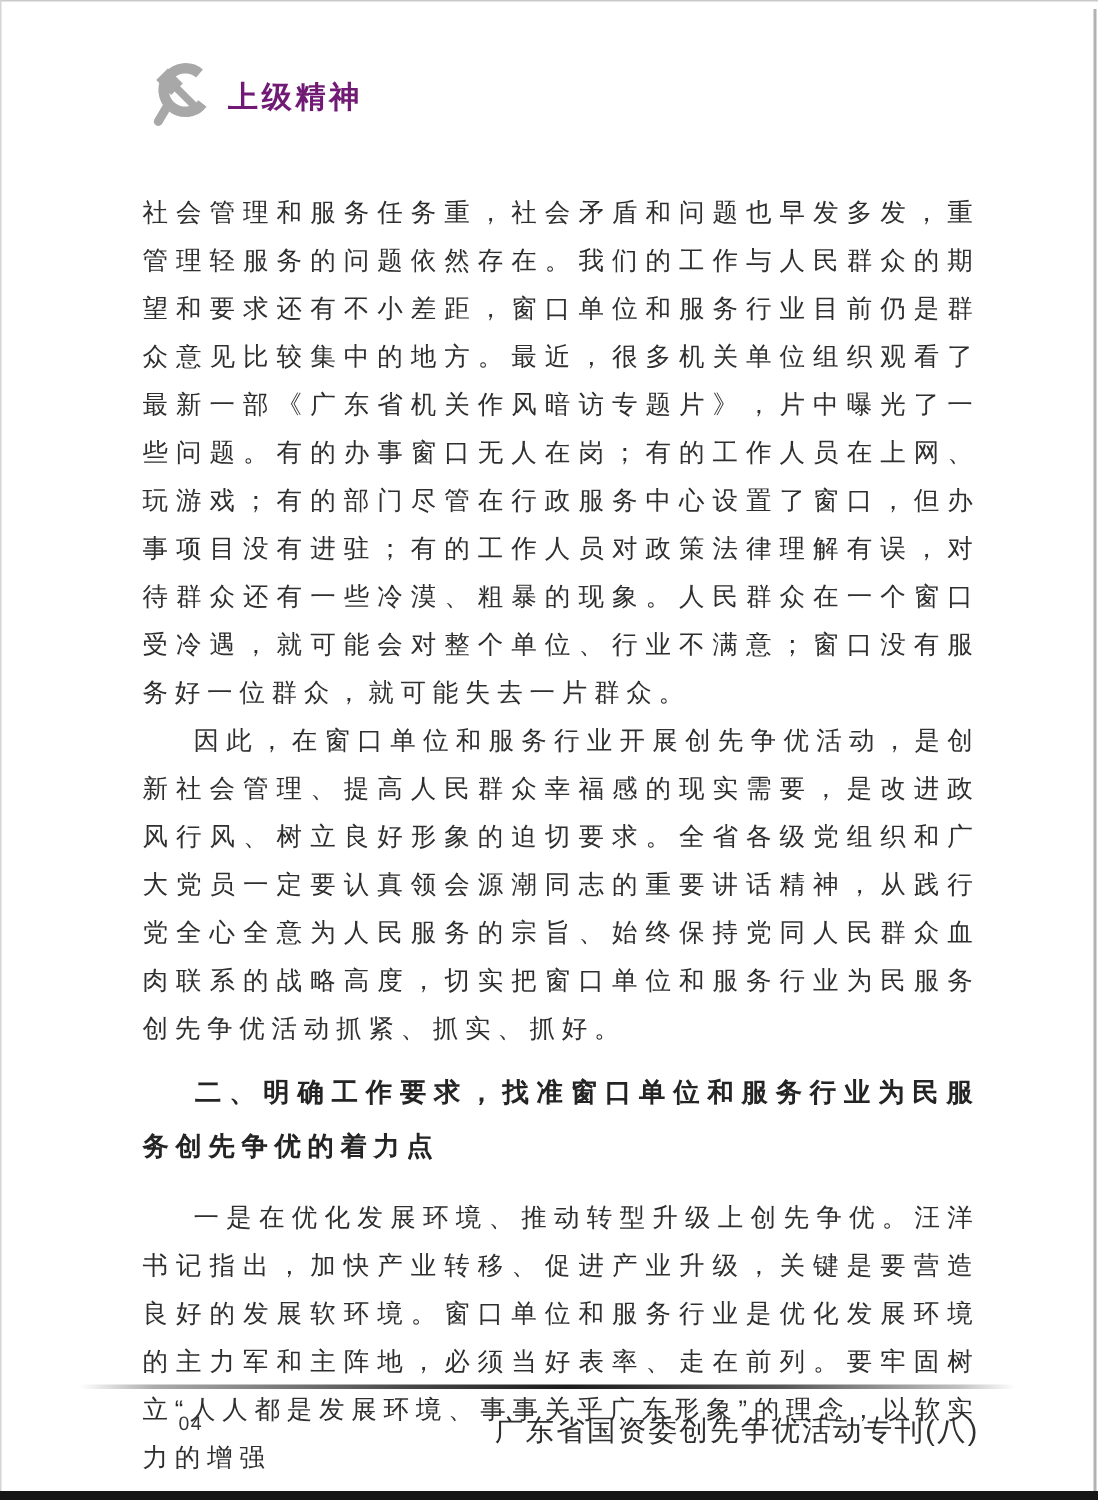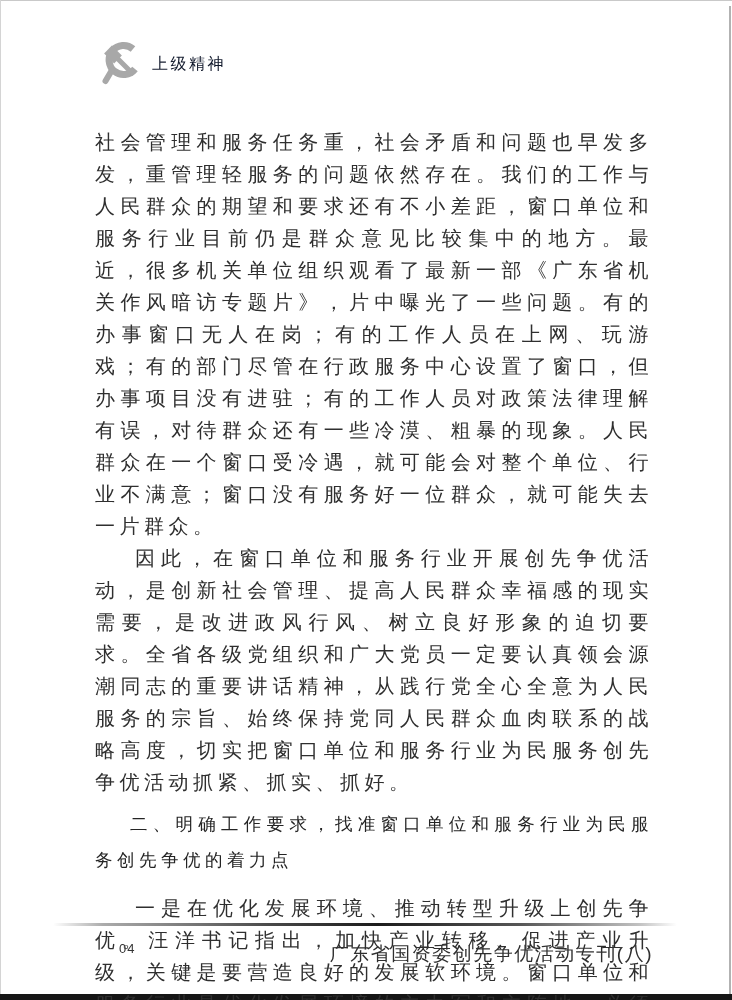--- a/index.html
+++ b/index.html
@@ -16,41 +16,41 @@
   .edge-left   { position: absolute; top: 0; left: 0; bottom: 0; width: 1px; background: #d4d4d4; }
   .edge-right  { position: absolute; top: 6px; right: 1px; bottom: 6px; width: 2px; background: #b2b2b2; }
   .edge-bottom { position: absolute; bottom: 0; left: 0; right: 0; height: 6px; background: #161616; }
 
   
   .page-header {
     position: absolute; top: 42px; left: 101px;
     display: flex; align-items: center; gap: 11px;
   }
   .header-label {
-    font-size: 16px; font-weight: normal; color: #0f172a;
+    font-size: 20px; font-weight: bold; color: #701a75;
     letter-spacing: 2.5px; white-space: nowrap;
   }
 
   
   .content {
     position: absolute; top: 126px; left: 95px; width: 558px;
     color: #2f2f2f;
   }
   .content p {
     margin: 0;
-    font-size: 20px;
+    font-size: 17px;
     line-height: 32px;
     letter-spacing: 4.5px;
     text-align: justify;
     text-justify: inter-ideograph;
   }
   .indent { text-indent: 2em; }
   .section-heading {
     font-size: 17.5px !important;
-    font-weight: normal;
+    font-weight: bold;
     line-height: 36px !important;
     margin: 8px 0 14px 0 !important;
     text-indent: 2em;
     color: #242424;
   }
   .lead-bold { font-weight: normal; }
 
   
   .footer-rule {
     position: absolute; top: 923px; left: 53px; width: 624px; height: 3px;

